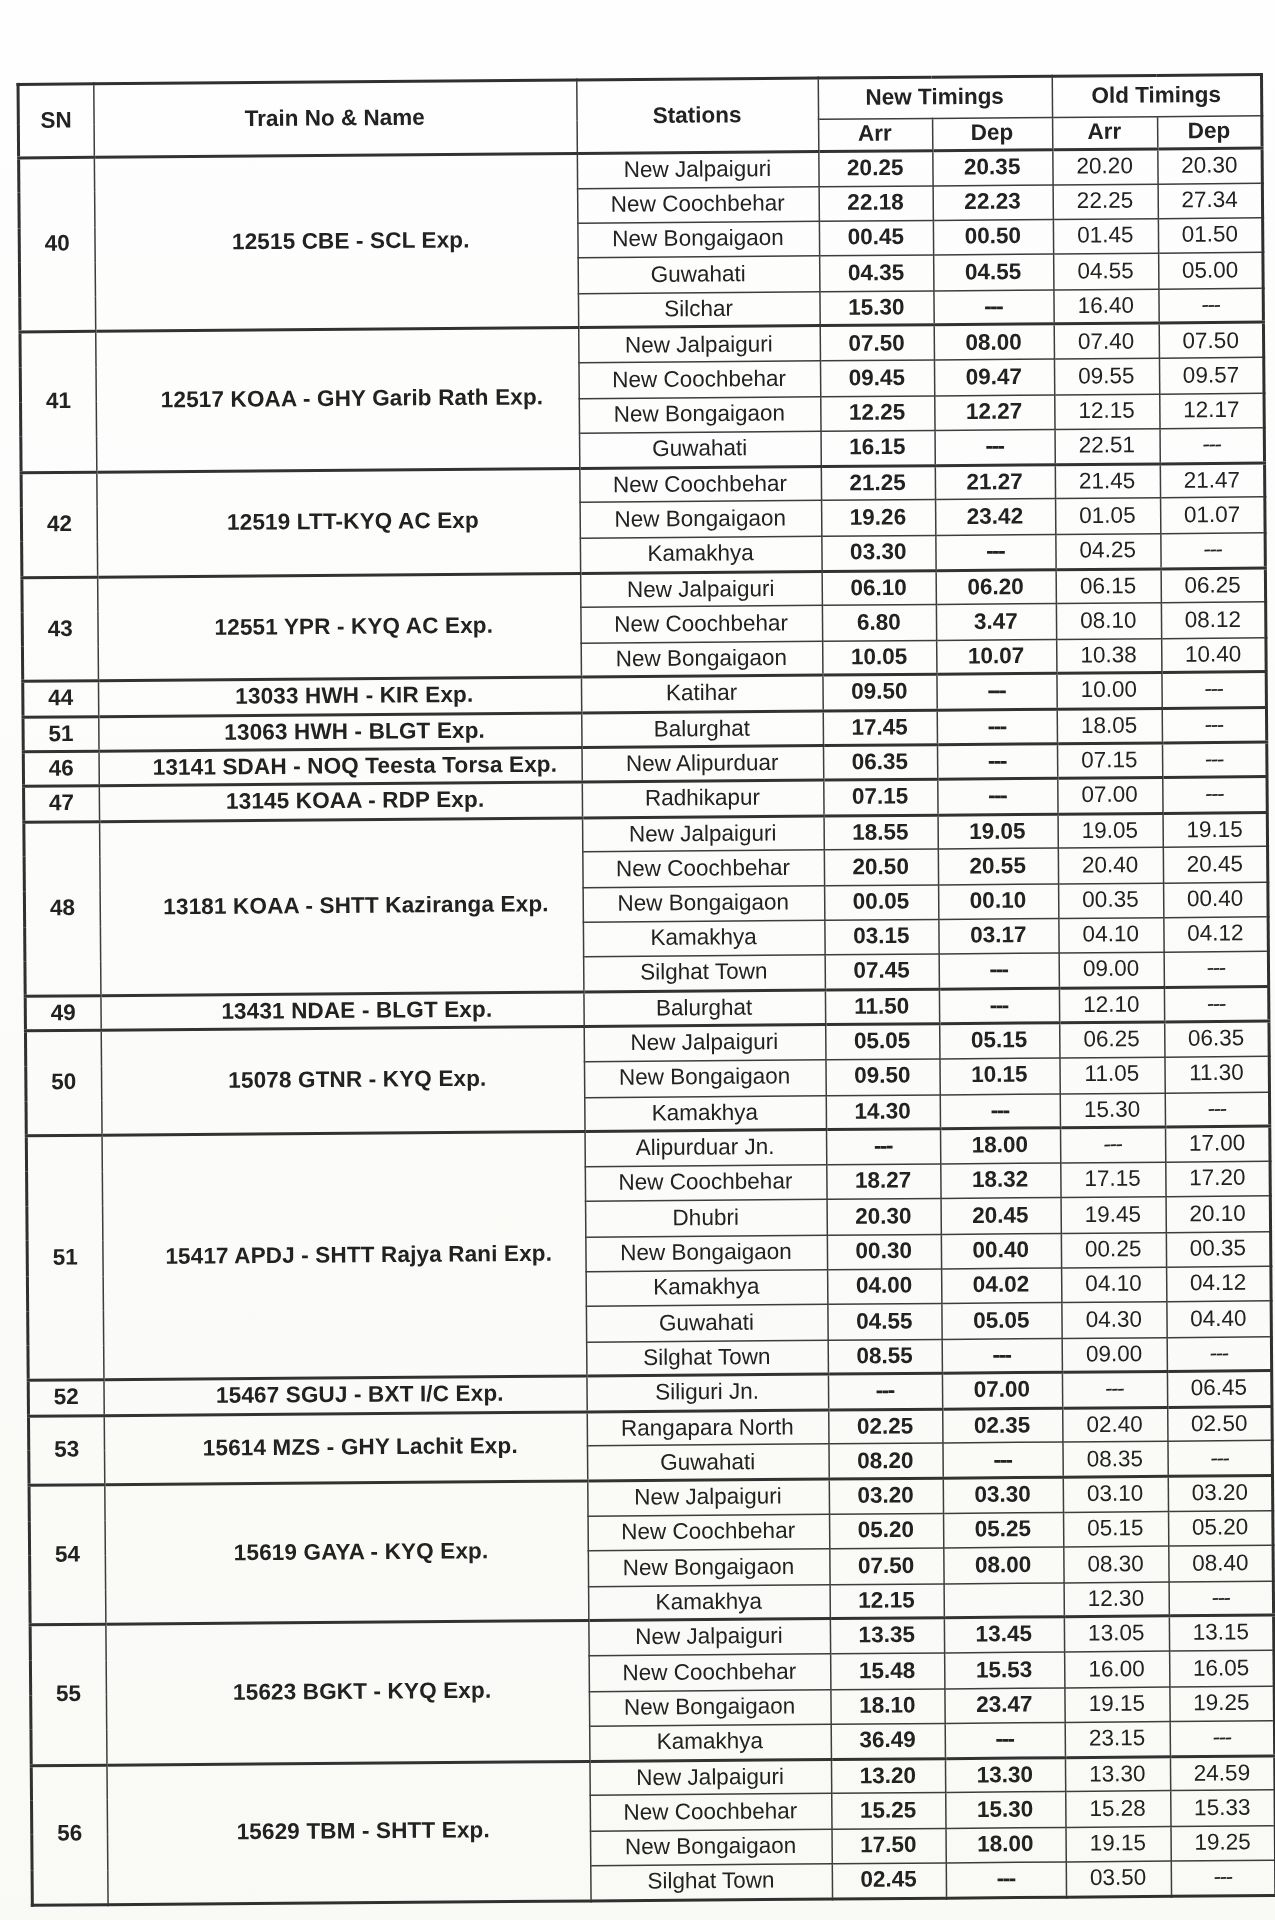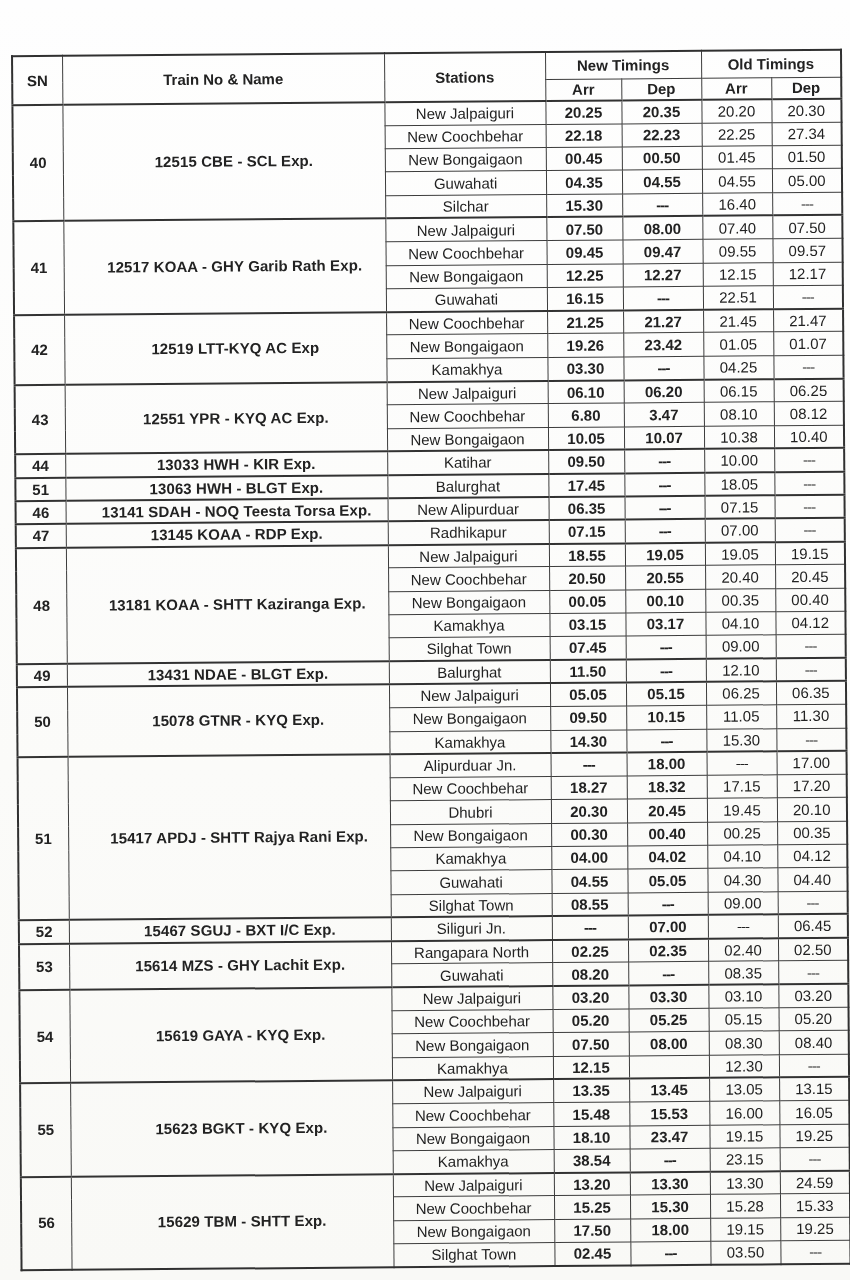--- a/index.html
+++ b/index.html
@@ -443,21 +443,21 @@
           </tr>
           <tr>
             <td class="station">New Bongaigaon</td>
             <td class="new-arr">18.10</td>
             <td class="new-dep">23.47</td>
             <td class="old-arr">19.15</td>
             <td class="old-dep">19.25</td>
           </tr>
           <tr>
             <td class="station">Kamakhya</td>
-            <td class="new-arr">38.54</td>
+            <td class="new-arr">36.49</td>
             <td class="new-dep dash">---</td>
             <td class="old-arr">23.15</td>
             <td class="old-dep dash">---</td>
           </tr>
           <tr class="group-start">
             <td class="sn" rowspan="4">56</td>
             <td class="train-name" rowspan="4">15629 TBM - SHTT Exp.</td>
             <td class="station">New Jalpaiguri</td>
             <td class="new-arr">13.20</td>
             <td class="new-dep">13.30</td>

